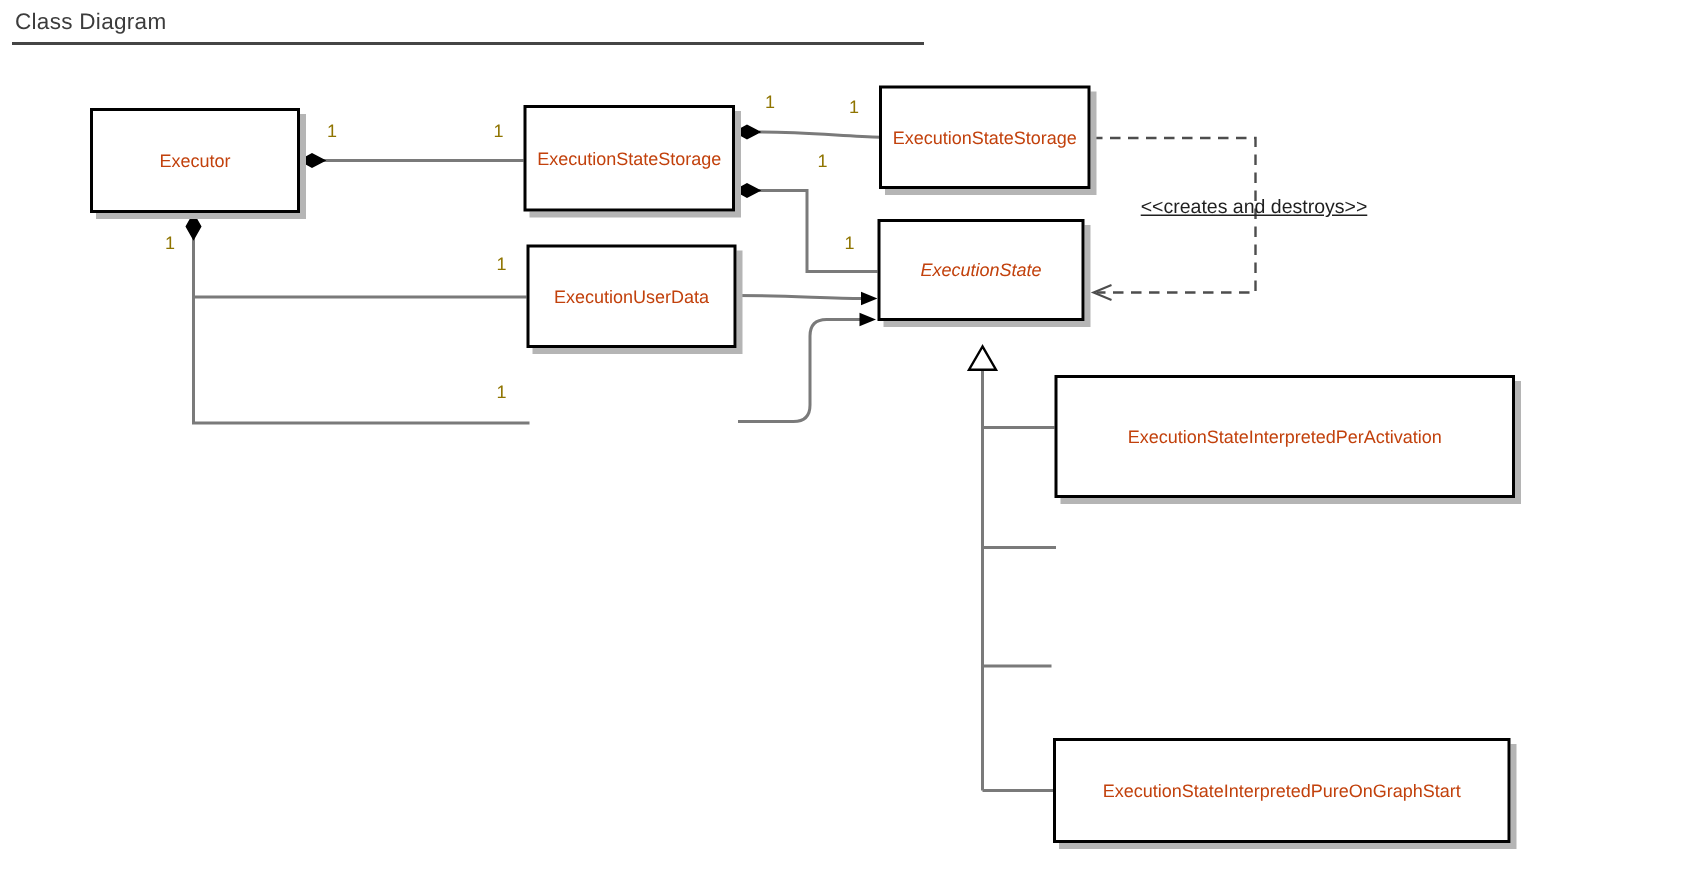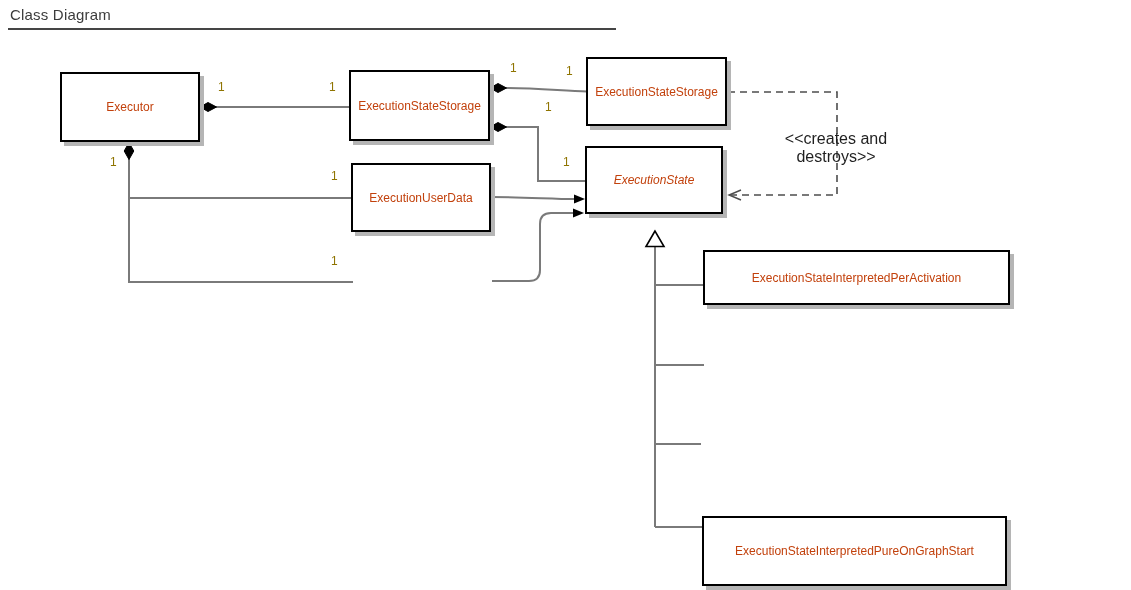--- a/index.html
+++ b/index.html
@@ -27,21 +27,21 @@
           stroke-dasharray:7 5;}
   .open-arrow{fill:none;stroke:var(--dashed-color);stroke-width:1.4;}
   .uml-class{position:absolute;box-sizing:border-box;background:#ffffff;
              border:2px solid #000000;box-shadow:4px 4px 0 var(--shadow-color);
              display:flex;align-items:center;justify-content:center;
              font-size:12px;color:#c2410c;text-align:center;padding:0 12px;}
   .uml-class.abstract span{font-style:italic;}
   .mult{position:absolute;font-size:12px;color:var(--multiplicity-color);
         line-height:14px;}
   .stereotype{position:absolute;left:758px;top:130px;width:156px;
-              text-align:center;font-size:16px;color:#1f1f1f;}
+              text-align:center;font-size:13px;color:#1f1f1f;text-decoration:underline;}
 </style>
 </head>
 <body>
 
 <div class="canvas">
 
   <div class="page-title">Class Diagram</div>
   <div class="title-rule"></div>
 
   <svg class="connector-layer" width="1131" height="590" viewBox="0 0 1131 590">
@@ -90,27 +90,27 @@
 
   <div class="uml-class" style="left:351px;top:163px;width:140px;height:69px;">
     <span>ExecutionUserData</span>
   </div>
 
 
   <div class="uml-class abstract" style="left:585px;top:146px;width:138px;height:68px;">
     <span>ExecutionState</span>
   </div>
 
-  <div class="uml-class" style="left:703px;top:250px;width:307px;height:55px;justify-content:center;">
+  <div class="uml-class" style="left:703px;top:250px;width:307px;height:82px;justify-content:center;">
     <span>ExecutionStateInterpretedPerActivation</span>
   </div>
 
 
 
-  <div class="uml-class" style="left:702px;top:492px;width:305px;height:70px;margin-top:24px;">
+  <div class="uml-class" style="left:702px;top:492px;width:305px;height:70px;">
     <span>ExecutionStateInterpretedPureOnGraphStart</span>
   </div>
 
   <span class="mult" style="left:218px;top:80px;">1</span>
   <span class="mult" style="left:329px;top:80px;">1</span>
   <span class="mult" style="left:510px;top:61px;">1</span>
   <span class="mult" style="left:566px;top:64px;">1</span>
   <span class="mult" style="left:545px;top:100px;">1</span>
   <span class="mult" style="left:563px;top:155px;">1</span>
   <span class="mult" style="left:110px;top:155px;">1</span>

